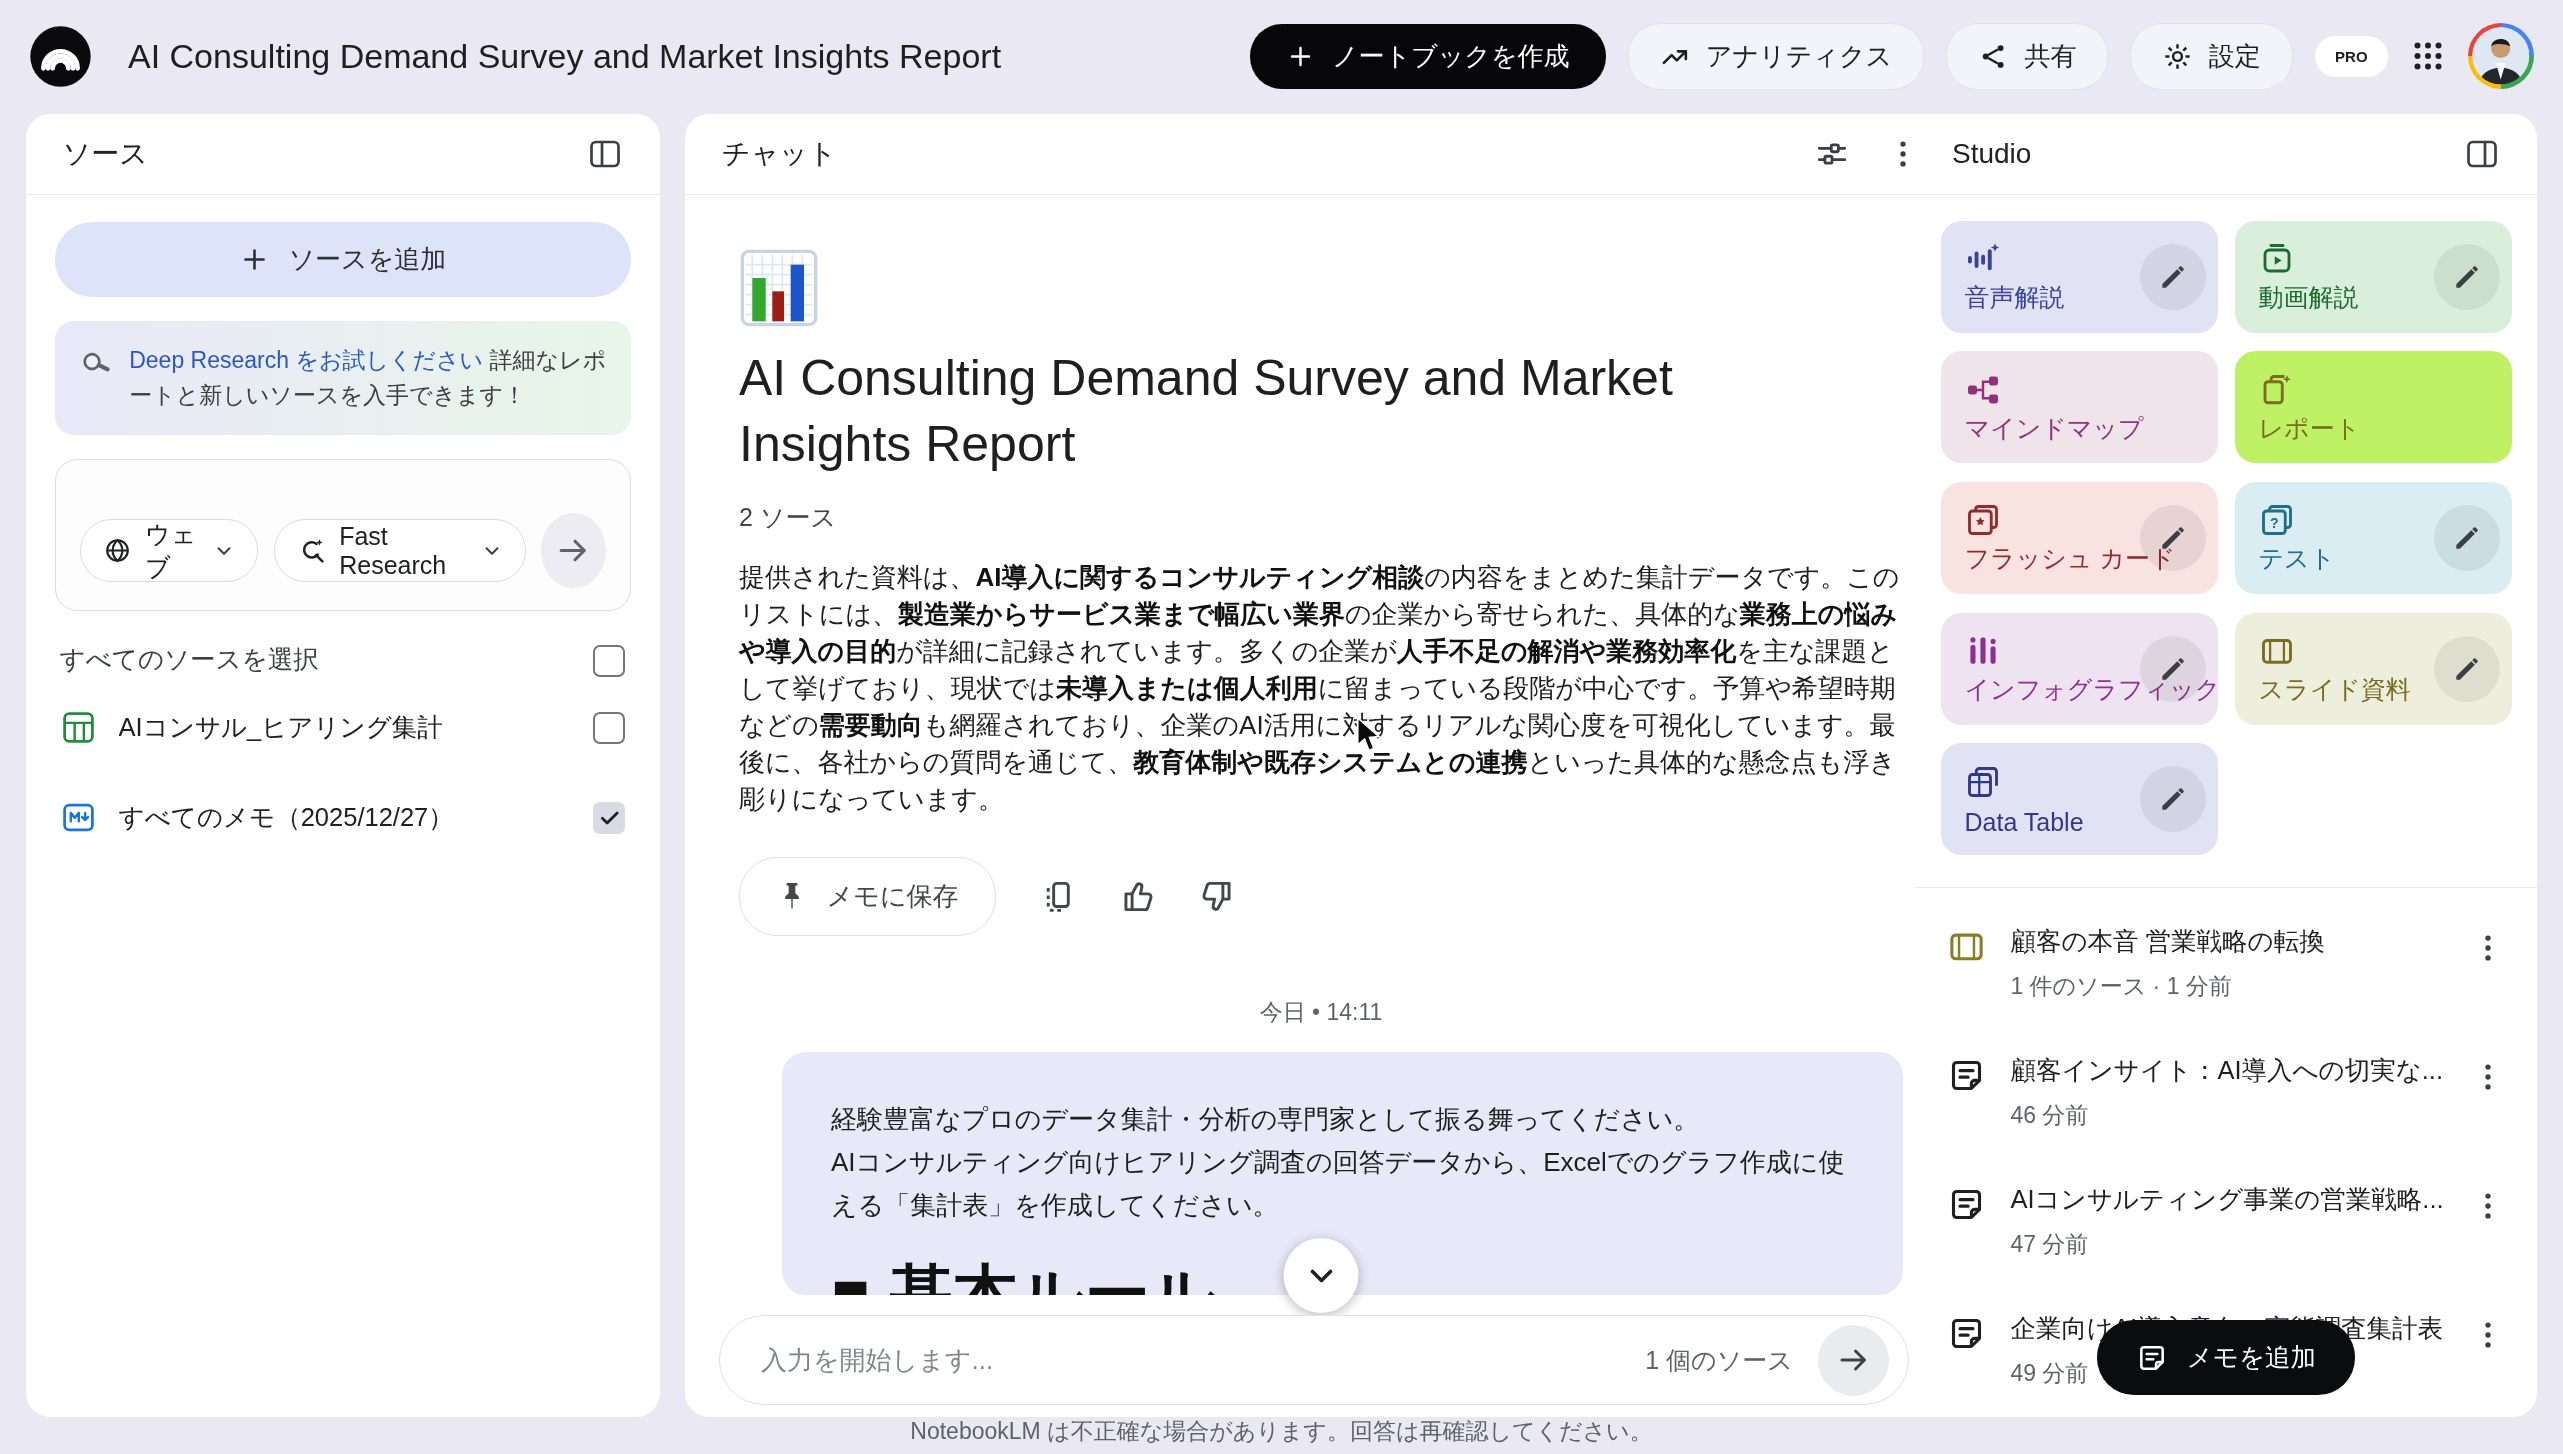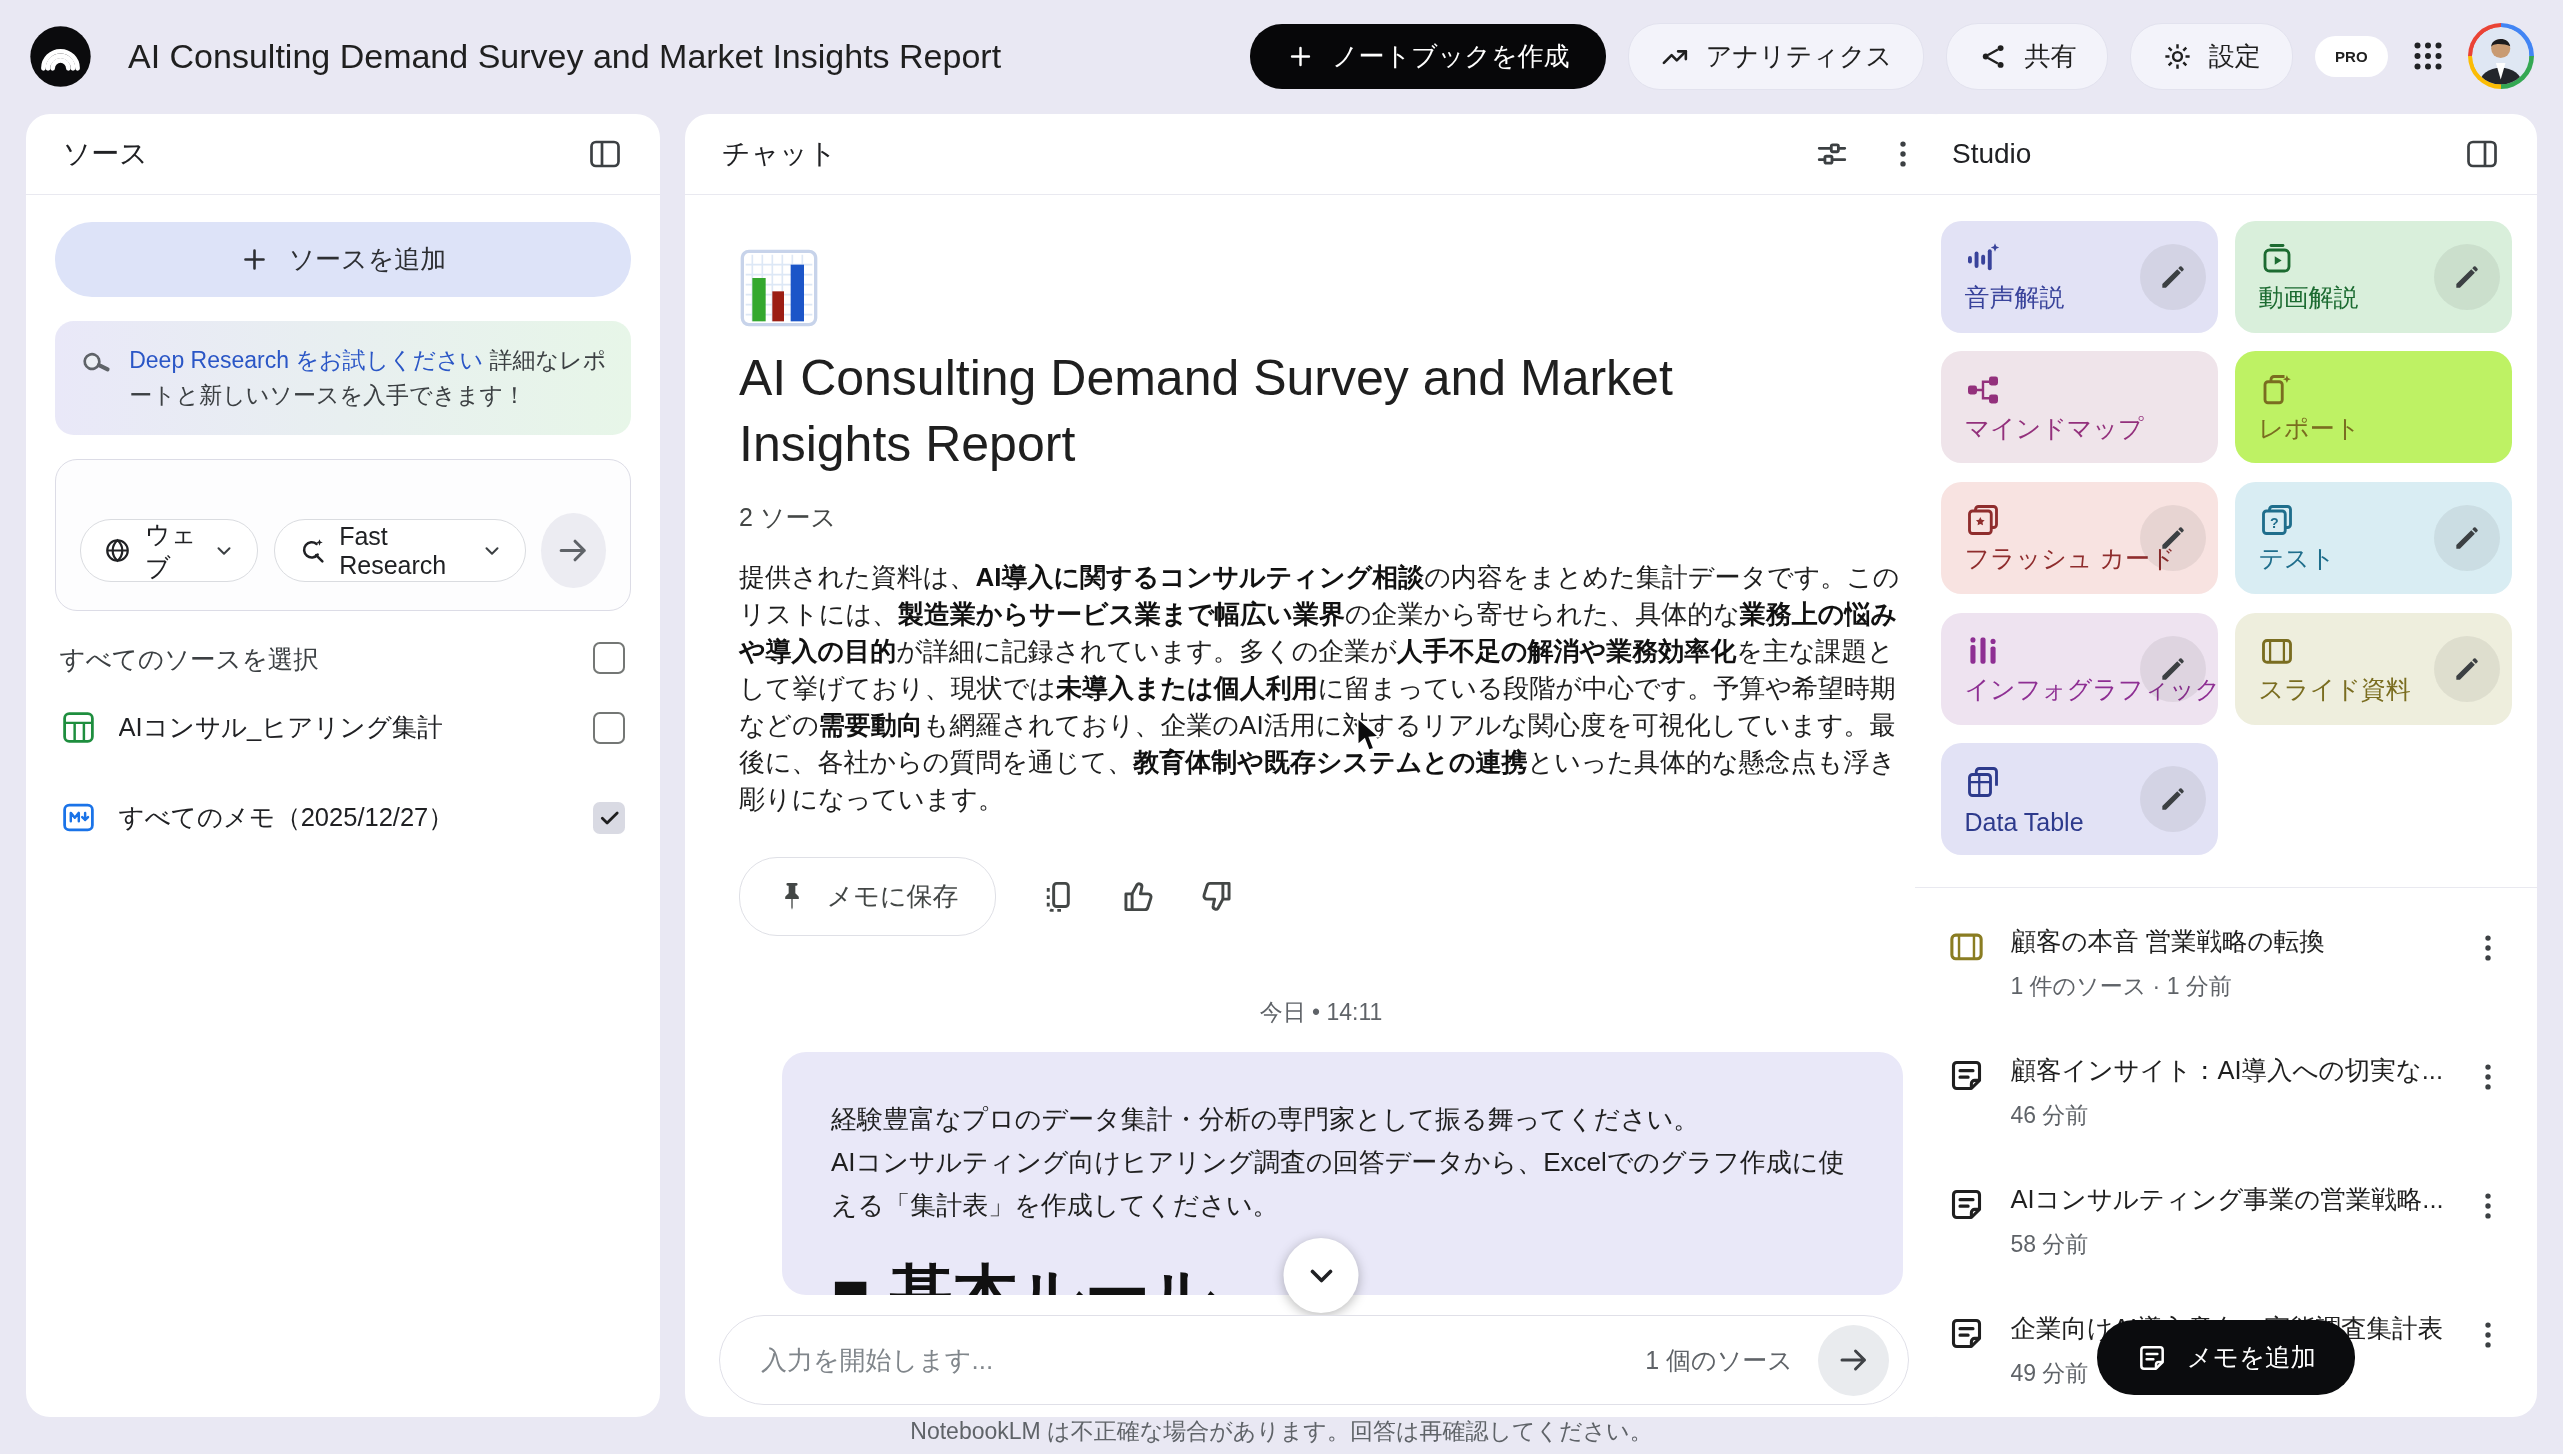--- a/index.html
+++ b/index.html
@@ -42,21 +42,21 @@
   .search-box{margin-top:24px;border:1.7px solid #dcdce6;border-radius:22px;background:#fdfdfe;padding:24px 24px 22px;}
   .search-row{display:flex;align-items:center;gap:20.4px;}
   .search-row .icon{width:31px;height:31px;color:#5f6368;}
   .search-ph{font-size:26px;color:#80868b;}
   .chips-row{display:flex;align-items:center;gap:15.3px;margin-top:29px;}
   .chip{height:61px;border-radius:31px;border:1.7px solid #dadce0;background:#fff;display:flex;align-items:center;gap:13.6px;padding:0 22px;font-size:25px;color:#202124;}
   .chip .icon{width:29px;height:29px;color:#202124;}
   .chip .chev{width:22px;height:22px;color:#3c4043;}
   .go-circle{margin-left:auto;width:75px;height:75px;border-radius:50%;background:#ececf2;display:flex;align-items:center;justify-content:center;color:#5f6368;}
   .go-circle .icon{width:37px;height:37px;}
-  .select-all{margin-top:31px;display:flex;align-items:flex-start;justify-content:space-between;padding:0 5.1px;font-size:25.5px;color:#3c4043;}
+  .select-all{margin-top:31px;display:flex;align-items:flex-end;justify-content:space-between;padding:0 5.1px;font-size:25.5px;color:#3c4043;}
   .cbx{width:32px;height:32px;border-radius:6.8px;border:2.6px solid #747775;box-sizing:border-box;}
   .cbx.checked{border:none;background:#d9dae3;display:flex;align-items:center;justify-content:center;}
   .cbx.checked svg{width:25.5px;height:25.5px;}
   .source-row{display:flex;align-items:center;gap:22px;margin-top:12px;padding:20.4px 5.1px;}
   .source-row .src-icon{width:37px;height:37px;}
   .source-row .src-label{flex:1;font-size:25.5px;color:#202124;white-space:nowrap;overflow:hidden;text-overflow:ellipsis;}
 
   
   .chat-scroll{padding:0 54px;}
   .doc-emoji{width:80px;height:80px;margin-top:53px;}
@@ -552,21 +552,21 @@
       <div class="note-row">
         <span class="icon note-icon" style="color: rgb(31, 31, 31);">
           <svg viewBox="0 0 24 24" fill="none" stroke="currentColor" stroke-width="1.9" stroke-linejoin="round">
             <path d="M4 6a2 2 0 0 1 2-2h12a2 2 0 0 1 2 2v9l-5 5H6a2 2 0 0 1-2-2V6z"></path>
             <path d="M15 20v-3a2 2 0 0 1 2-2h3"></path>
             <path d="M8 9h8M8 13h5" stroke-linecap="round"></path>
           </svg>
         </span>
         <div class="note-main">
           <div class="note-title">AIコンサルティング事業の営業戦略...</div>
-          <div class="note-meta">58 分前</div>
+          <div class="note-meta">47 分前</div>
         </div>
         <span class="icon kebab-btn" style="color: rgb(60, 64, 67);">
           <svg viewBox="0 0 24 24" fill="currentColor">
             <circle cx="12" cy="5" r="1.9"></circle>
             <circle cx="12" cy="12" r="1.9"></circle>
             <circle cx="12" cy="19" r="1.9"></circle>
           </svg>
         </span>
       </div>
       <div class="note-row">

